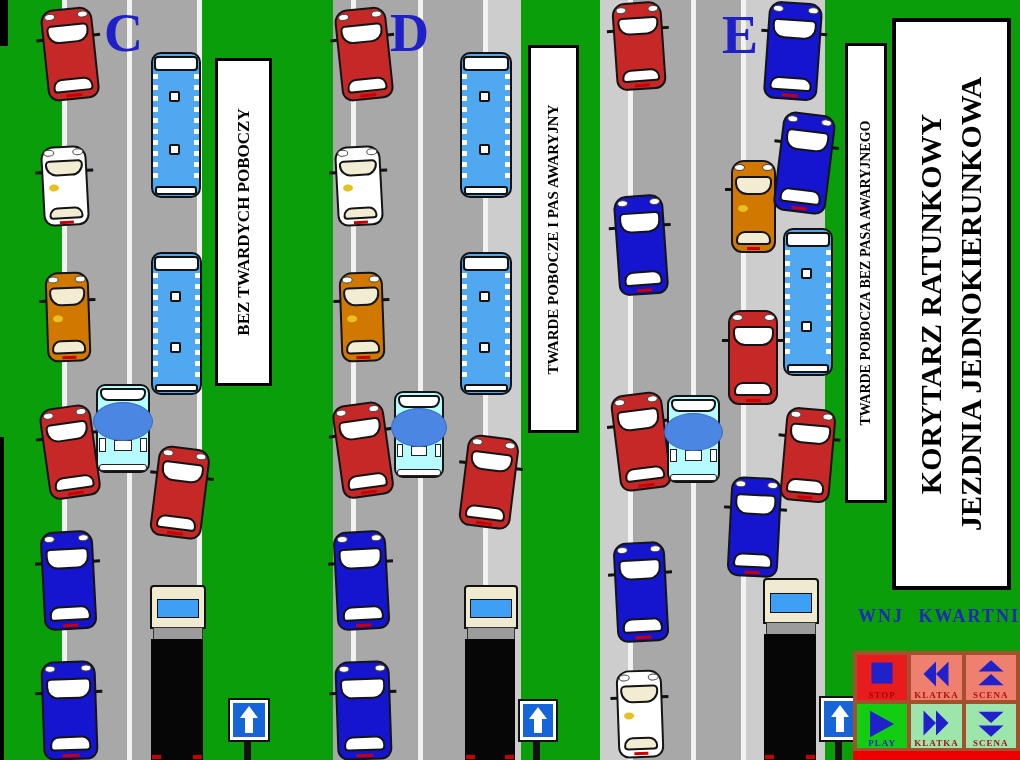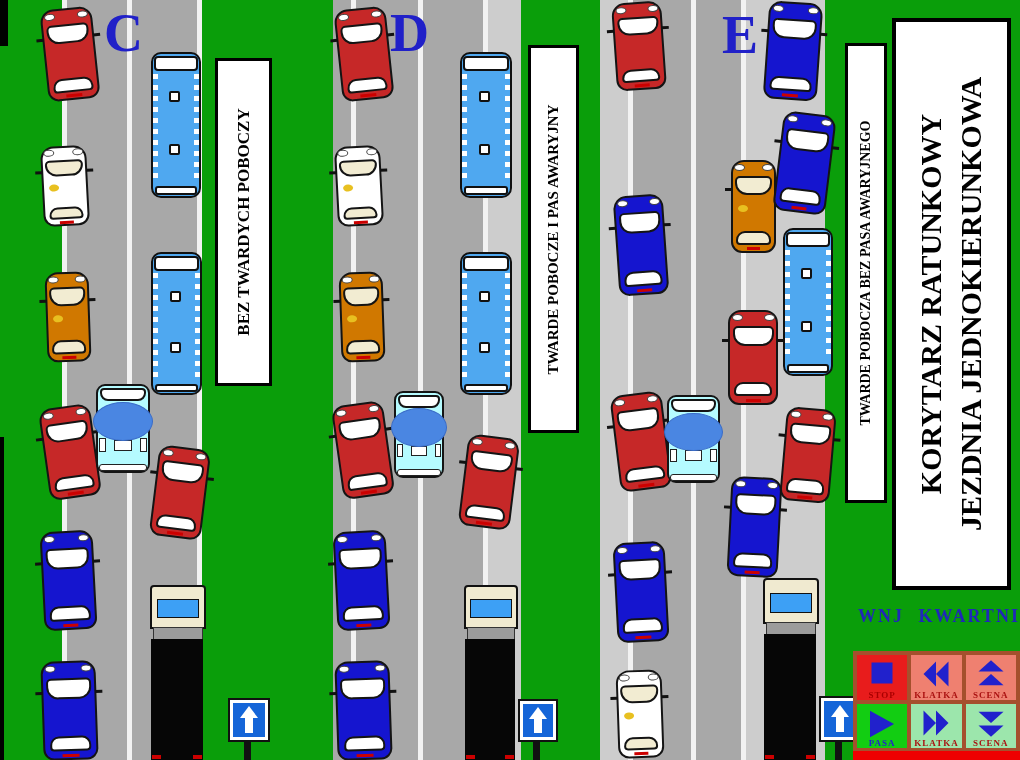--- a/index.html
+++ b/index.html
@@ -504,21 +504,21 @@
       <svg width="34" height="30" viewBox="0 0 24 24" style="fill: rgb(33, 33, 204);">
           <polygon points="12,1 2,10 22,10"></polygon>
           <polygon points="12,12 2,21 22,21"></polygon>
         </svg>
       <span class="lbl" style="color: rgb(170, 17, 17);">SCENA</span>
     </div>
     <div class="ctrl" style="background: rgb(18, 205, 18);">
       <svg width="32" height="32" viewBox="0 0 24 24" style="fill: rgb(33, 33, 204);">
           <polygon points="3,2 21,12 3,22"></polygon>
         </svg>
-      <span class="lbl" style="color: rgb(34, 34, 204);">PASA</span>
+      <span class="lbl" style="color: rgb(34, 34, 204);">PLAY</span>
     </div>
     <div class="ctrl" style="background: rgb(156, 230, 172);">
       <svg width="34" height="30" viewBox="0 0 24 24" style="fill: rgb(33, 33, 204);">
           <polygon points="2,2 12,12 2,22"></polygon>
           <polygon points="12,2 22,12 12,22"></polygon>
         </svg>
       <span class="lbl" style="color: rgb(170, 17, 17);">KLATKA</span>
     </div>
     <div class="ctrl" style="background: rgb(156, 230, 172);">
       <svg width="34" height="30" viewBox="0 0 24 24" style="fill: rgb(33, 33, 204);">

